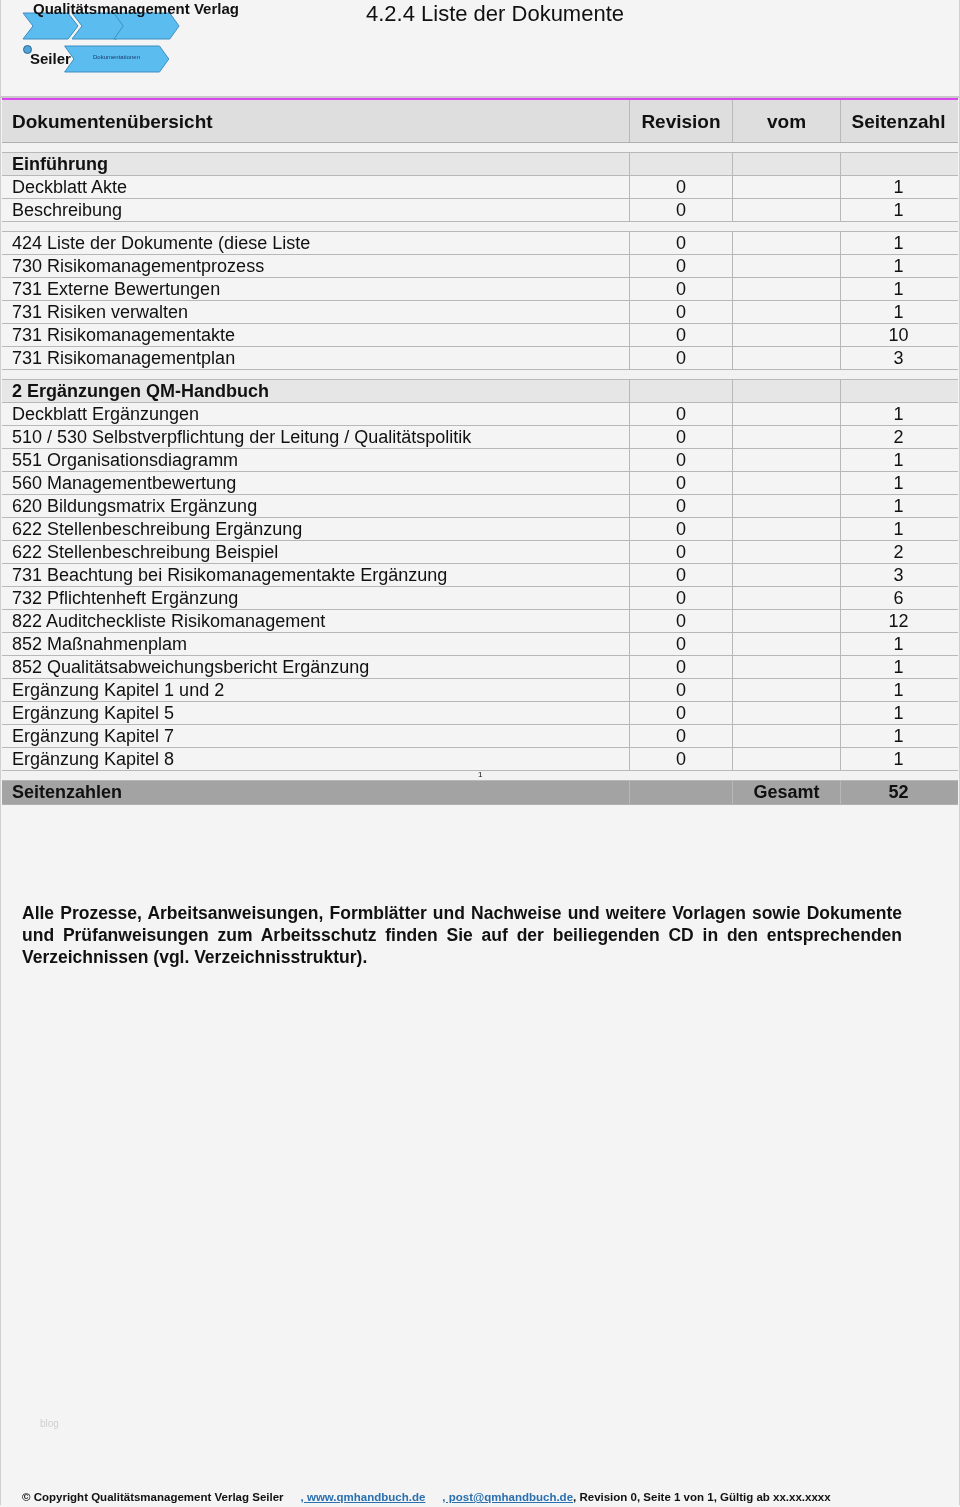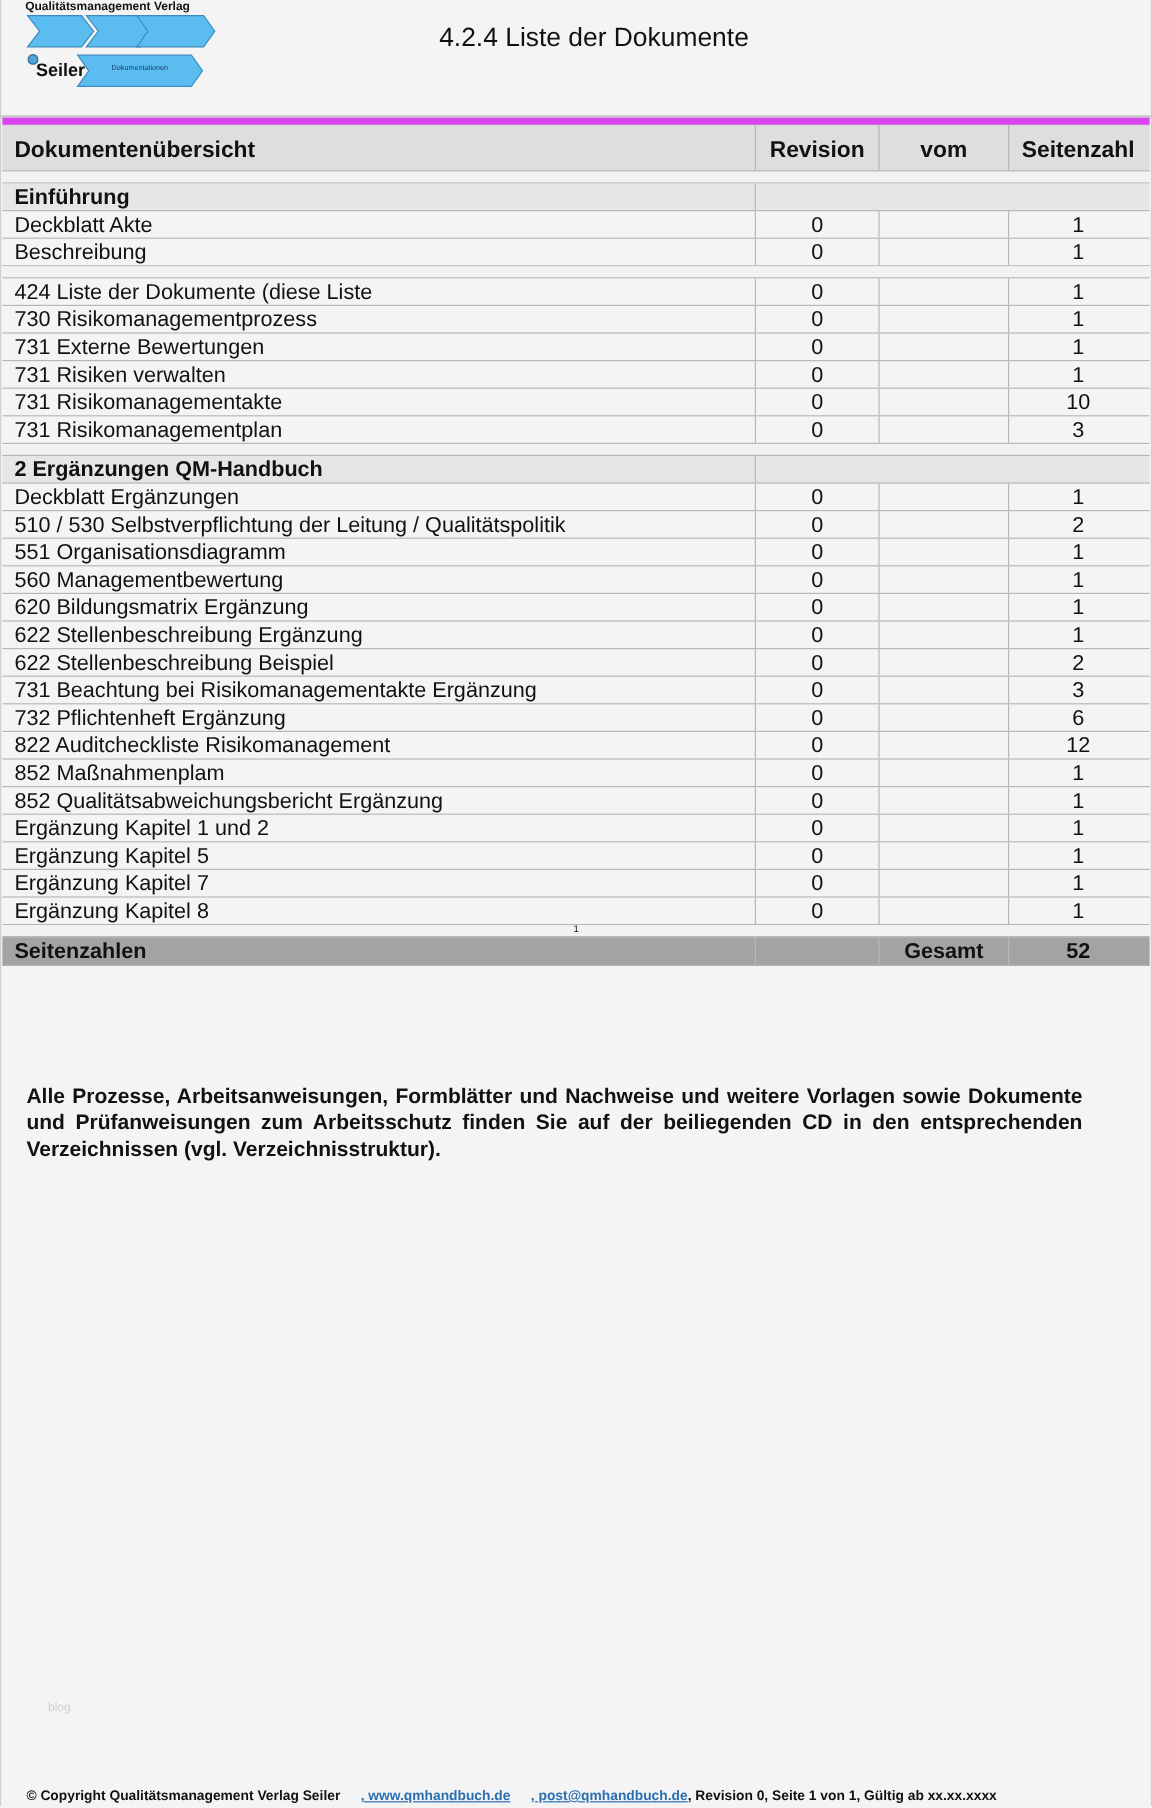--- a/index.html
+++ b/index.html
@@ -8,46 +8,46 @@
     background: #f4f4f4;
     font-family: "Liberation Sans", sans-serif;
     color: #111;
   }
   .page-frame {
     position: absolute; left: 0; top: 0; width: 958px; height: 1505px;
     border-left: 1px solid #cfcfcf; border-right: 1px solid #cfcfcf;
   }
   
   .logo { position: absolute; left: 20px; top: 0; width: 160px; height: 80px; }
-  .logo-title { position: absolute; left: 1px; top: 0; font-size: 10px; font-weight: bold; white-space: nowrap; }
+  .logo-title { position: absolute; left: 13px; top: 0; font-size: 15px; font-weight: bold; white-space: nowrap; }
   .logo svg { position: absolute; left: 0; top: 0; }
   .logo-seiler { position: absolute; left: 10px; top: 50px; font-size: 15px; font-weight: bold; }
   .logo-dot { position: absolute; left: 3px; top: 45px; width: 7px; height: 7px; border-radius: 50%; background: #4fa3d6; border: 1px solid #2b6a94; }
   .logo-doc { position: absolute; left: 73px; top: 54px; font-size: 6px; color: #1a3c6a; }
 
   
   .doc-title {
     position: absolute; left: 300px; top: 0; width: 390px;
-    text-align: center; font-size: 22px; line-height: 27px; margin-top: 17px;
+    text-align: center; font-size: 22px; line-height: 27px;
   }
   .header-sep { position: absolute; left: 0; top: 96px; width: 960px; height: 2px; background: #c8c8c8; }
 
   
   .tbl { position: absolute; left: 2px; top: 98px; width: 956px; }
   .row { position: relative; display: flex; height: 23px; border-bottom: 1px solid #b8b8b8; box-sizing: border-box; }
   .row .c { box-sizing: border-box; border-right: 1px solid #b8b8b8; font-size: 18px; line-height: 22px; white-space: nowrap; overflow: hidden; }
   .row .c:last-child { border-right: none; }
   .c0 { width: 628px; padding-left: 10px; }
   .c1 { width: 103px; text-align: center; }
   .c2 { width: 108px; text-align: center; }
   .c3 { width: 117px; text-align: center; padding-right: 2px; }
-  .row.head { height: 45px; background: #dedede; border-top: 6px solid #d946ef; border-bottom: 1px solid #b0b0b0; }
+  .row.head { height: 45px; background: #dedede; border-top: 2px solid #d946ef; border-bottom: 1px solid #b0b0b0; }
   .row.head .c { font-weight: bold; font-size: 19px; line-height: 44px; }
   .row.gap { height: 10px; background: #f2f2f2; }
-  .row.section { background: #e6e6e6; flex-direction: column; }
+  .row.section { background: #e6e6e6; }
   .row.section .c0 { font-weight: bold; }
   .row.total { background: #a3a3a3; height: 24px; border-bottom: 1px solid #b0b0b0; }
   .row.total .c { font-weight: bold; }
   .gap-note { position: absolute; left: 476px; top: -1px; font-size: 8px; line-height: 10px; }
 
   .note {
     position: absolute; left: 22px; top: 902px; width: 880px;
     font-size: 17.5px; font-weight: bold; line-height: 22px; text-align: justify;
   }
   .watermark { position: absolute; left: 40px; top: 1396px; font-size: 10px; color: #cfcfcf; margin-top: 22px; }

